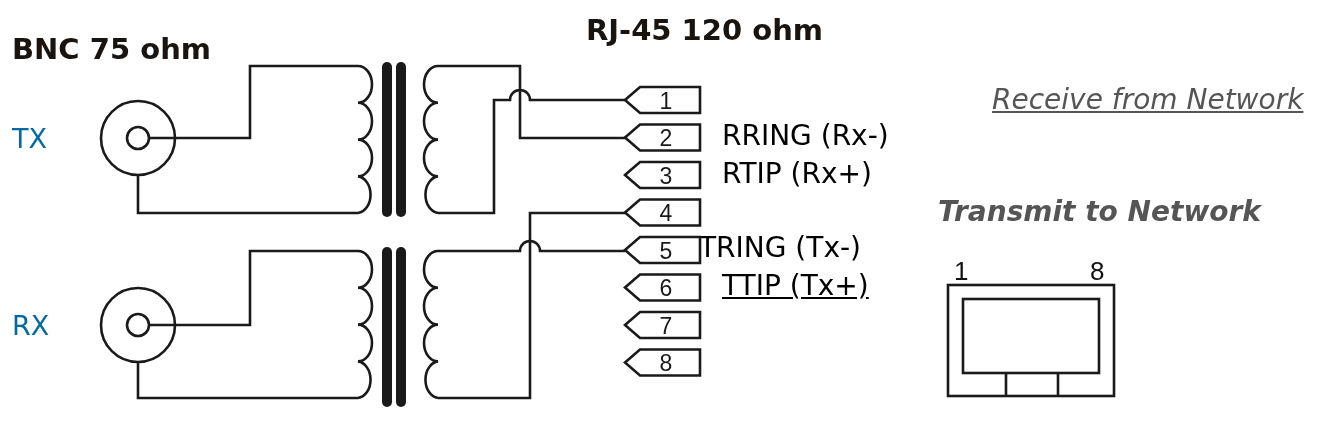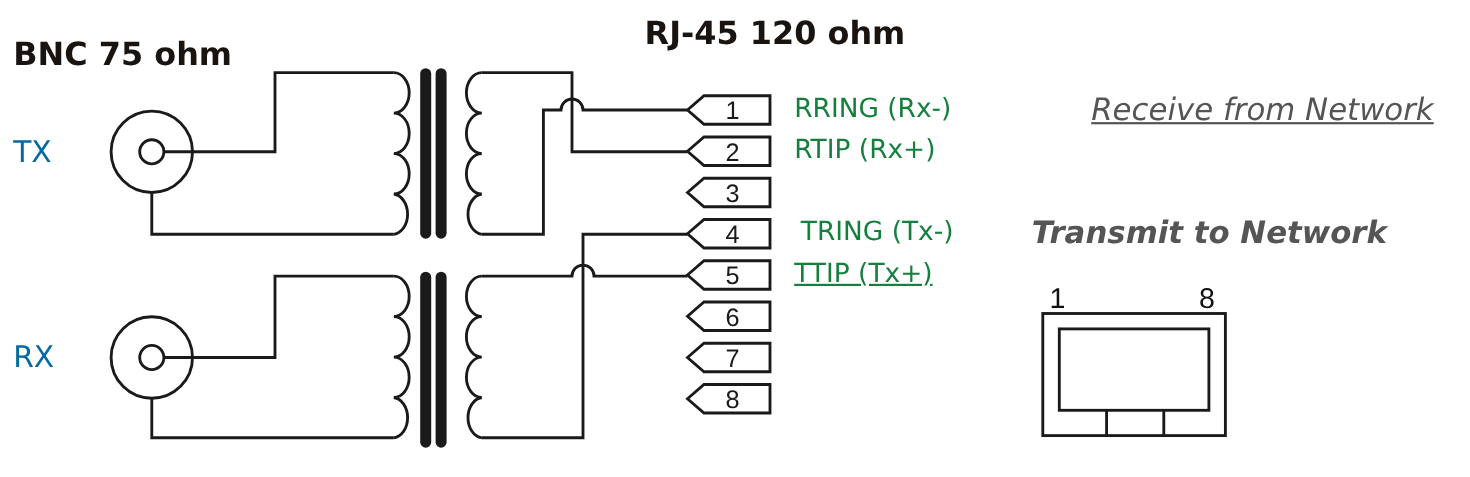--- a/index.html
+++ b/index.html
@@ -3,37 +3,37 @@
 <meta charset="utf-8">
 <style>
   html, body { margin: 0; padding: 0; background: #ffffff; }
   body { width: 1336px; height: 434px; position: relative; overflow: hidden; font-family: "DejaVu Sans", sans-serif; }
   svg { position: absolute; left: 0; top: 0; }
   .wire { fill: none; stroke: #1a1a1a; stroke-width: 2.6; stroke-linejoin: miter; }
   .core { stroke: #1a1a1a; stroke-width: 10; stroke-linecap: round; }
   .txt { position: absolute; white-space: nowrap; color: #1a1a1a; line-height: 1; }
   .heading { font-weight: bold; font-size: 29px; color: #1a1410; }
   .port { font-size: 27px; color: #0369a1; }
-  .signal { font-size: 24px; color: #15803d; }
+  .signal { font-size: 28px; color: #000000; margin-top: 36px; }
   .desc { font-size: 28px; font-style: italic; color: #555; }
   .pinnum { font-size: 23px; fill: #1a1a1a; font-family: "Liberation Sans", sans-serif; }
   .jacknum { font-size: 26px; color: #111; font-family: "Liberation Sans", sans-serif; }
 </style>
 </head>
 <body>
 
 <div class="txt heading" style="left:12px; top:8px;margin-top:27px;">BNC 75 ohm</div>
 <div class="txt heading" style="left:586px; top:16px;">RJ-45 120 ohm</div>
 
 <div class="txt port" style="left:12px; top:125px;">TX</div>
 <div class="txt port" style="left:12px; top:312px;">RX</div>
 
 <div class="txt signal" style="left:722px; top:86px;">RRING (Rx-)</div>
 <div class="txt signal" style="left:722px; top:124px;">RTIP (Rx+)</div>
-<div class="txt signal" style="left:728px; top:198px;">TRING (Tx-)</div>
+<div class="txt signal" style="left:699px; top:198px;">TRING (Tx-)</div>
 <div class="txt signal" style="left:722px; top:236px;text-decoration:underline;">TTIP (Tx+)</div>
 
 <div class="txt desc" style="left:992px; top:86px;text-decoration:underline;">Receive from Network</div>
 <div class="txt desc" style="left:938px; top:198px;font-weight:bold;">Transmit to Network</div>
 
 <div class="txt jacknum" style="left:954px; top:258px;">1</div>
 <div class="txt jacknum" style="left:1090px; top:258px;">8</div>
 
 <svg width="1336" height="434" viewBox="0 0 1336 434">
 

